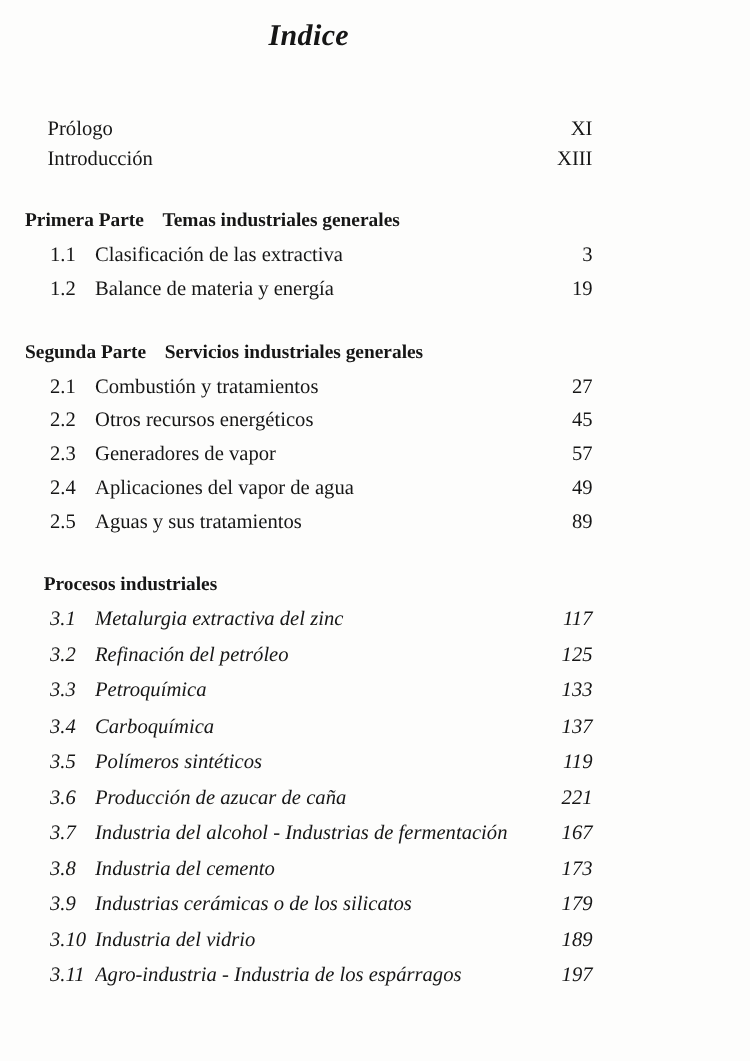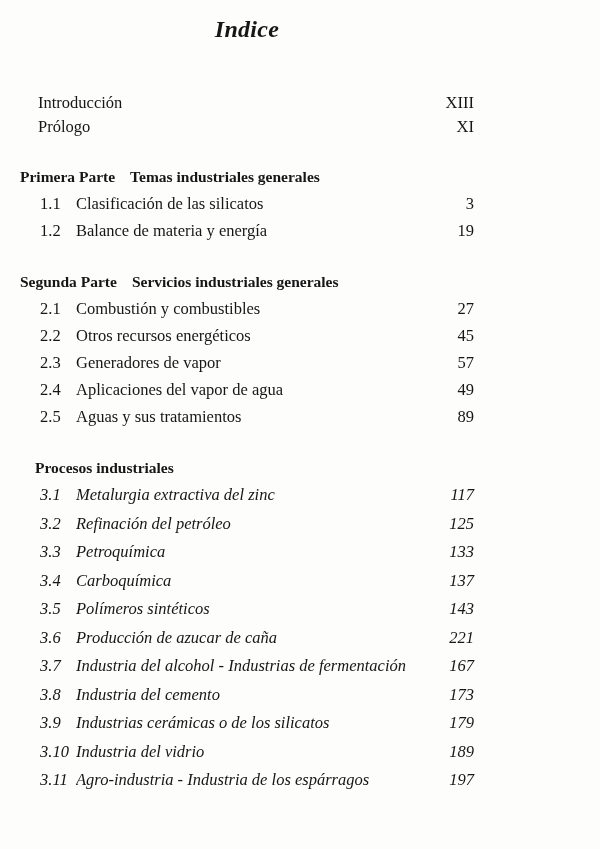--- a/index.html
+++ b/index.html
@@ -77,54 +77,54 @@
 </style>
 </head>
 <body>
 
 <div class="page">
 
   <h1 class="title">Indice</h1>
 
   <div class="front">
     <div class="row">
+      <span class="ttl">Prólogo</span>
+      <span class="pg">XI</span>
+    </div>
+    <div class="row">
       <span class="ttl">Introducción</span>
       <span class="pg">XIII</span>
-    </div>
-    <div class="row">
-      <span class="ttl">Prólogo</span>
-      <span class="pg">XI</span>
     </div>
   </div>
 
   <div class="section first">
     <div class="sec-head">
       <span class="sec-name">Primera Parte</span>
       <span class="sec-sub">Temas industriales generales</span>
     </div>
     <div class="row item">
       <span class="num">1.1</span>
-      <span class="ttl">Clasificación de las silicatos</span>
+      <span class="ttl">Clasificación de las extractiva</span>
       <span class="pg">3</span>
     </div>
     <div class="row item">
       <span class="num">1.2</span>
       <span class="ttl">Balance de materia y energía</span>
       <span class="pg">19</span>
     </div>
   </div>
 
   <div class="section second">
     <div class="sec-head">
       <span class="sec-name">Segunda Parte</span>
       <span class="sec-sub">Servicios industriales generales</span>
     </div>
     <div class="row item">
       <span class="num">2.1</span>
-      <span class="ttl">Combustión y combustibles</span>
+      <span class="ttl">Combustión y tratamientos</span>
       <span class="pg">27</span>
     </div>
     <div class="row item">
       <span class="num">2.2</span>
       <span class="ttl">Otros recursos energéticos</span>
       <span class="pg">45</span>
     </div>
     <div class="row item">
       <span class="num">2.3</span>
       <span class="ttl">Generadores de vapor</span>
@@ -162,21 +162,21 @@
       <span class="pg">133</span>
     </div>
     <div class="row item">
       <span class="num">3.4</span>
       <span class="ttl">Carboquímica</span>
       <span class="pg">137</span>
     </div>
     <div class="row item">
       <span class="num">3.5</span>
       <span class="ttl">Polímeros sintéticos</span>
-      <span class="pg">143</span>
+      <span class="pg">119</span>
     </div>
     <div class="row item">
       <span class="num">3.6</span>
       <span class="ttl">Producción de azucar de caña</span>
       <span class="pg">221</span>
     </div>
     <div class="row item">
       <span class="num">3.7</span>
       <span class="ttl">Industria del alcohol - Industrias de fermentación</span>
       <span class="pg">167</span>

